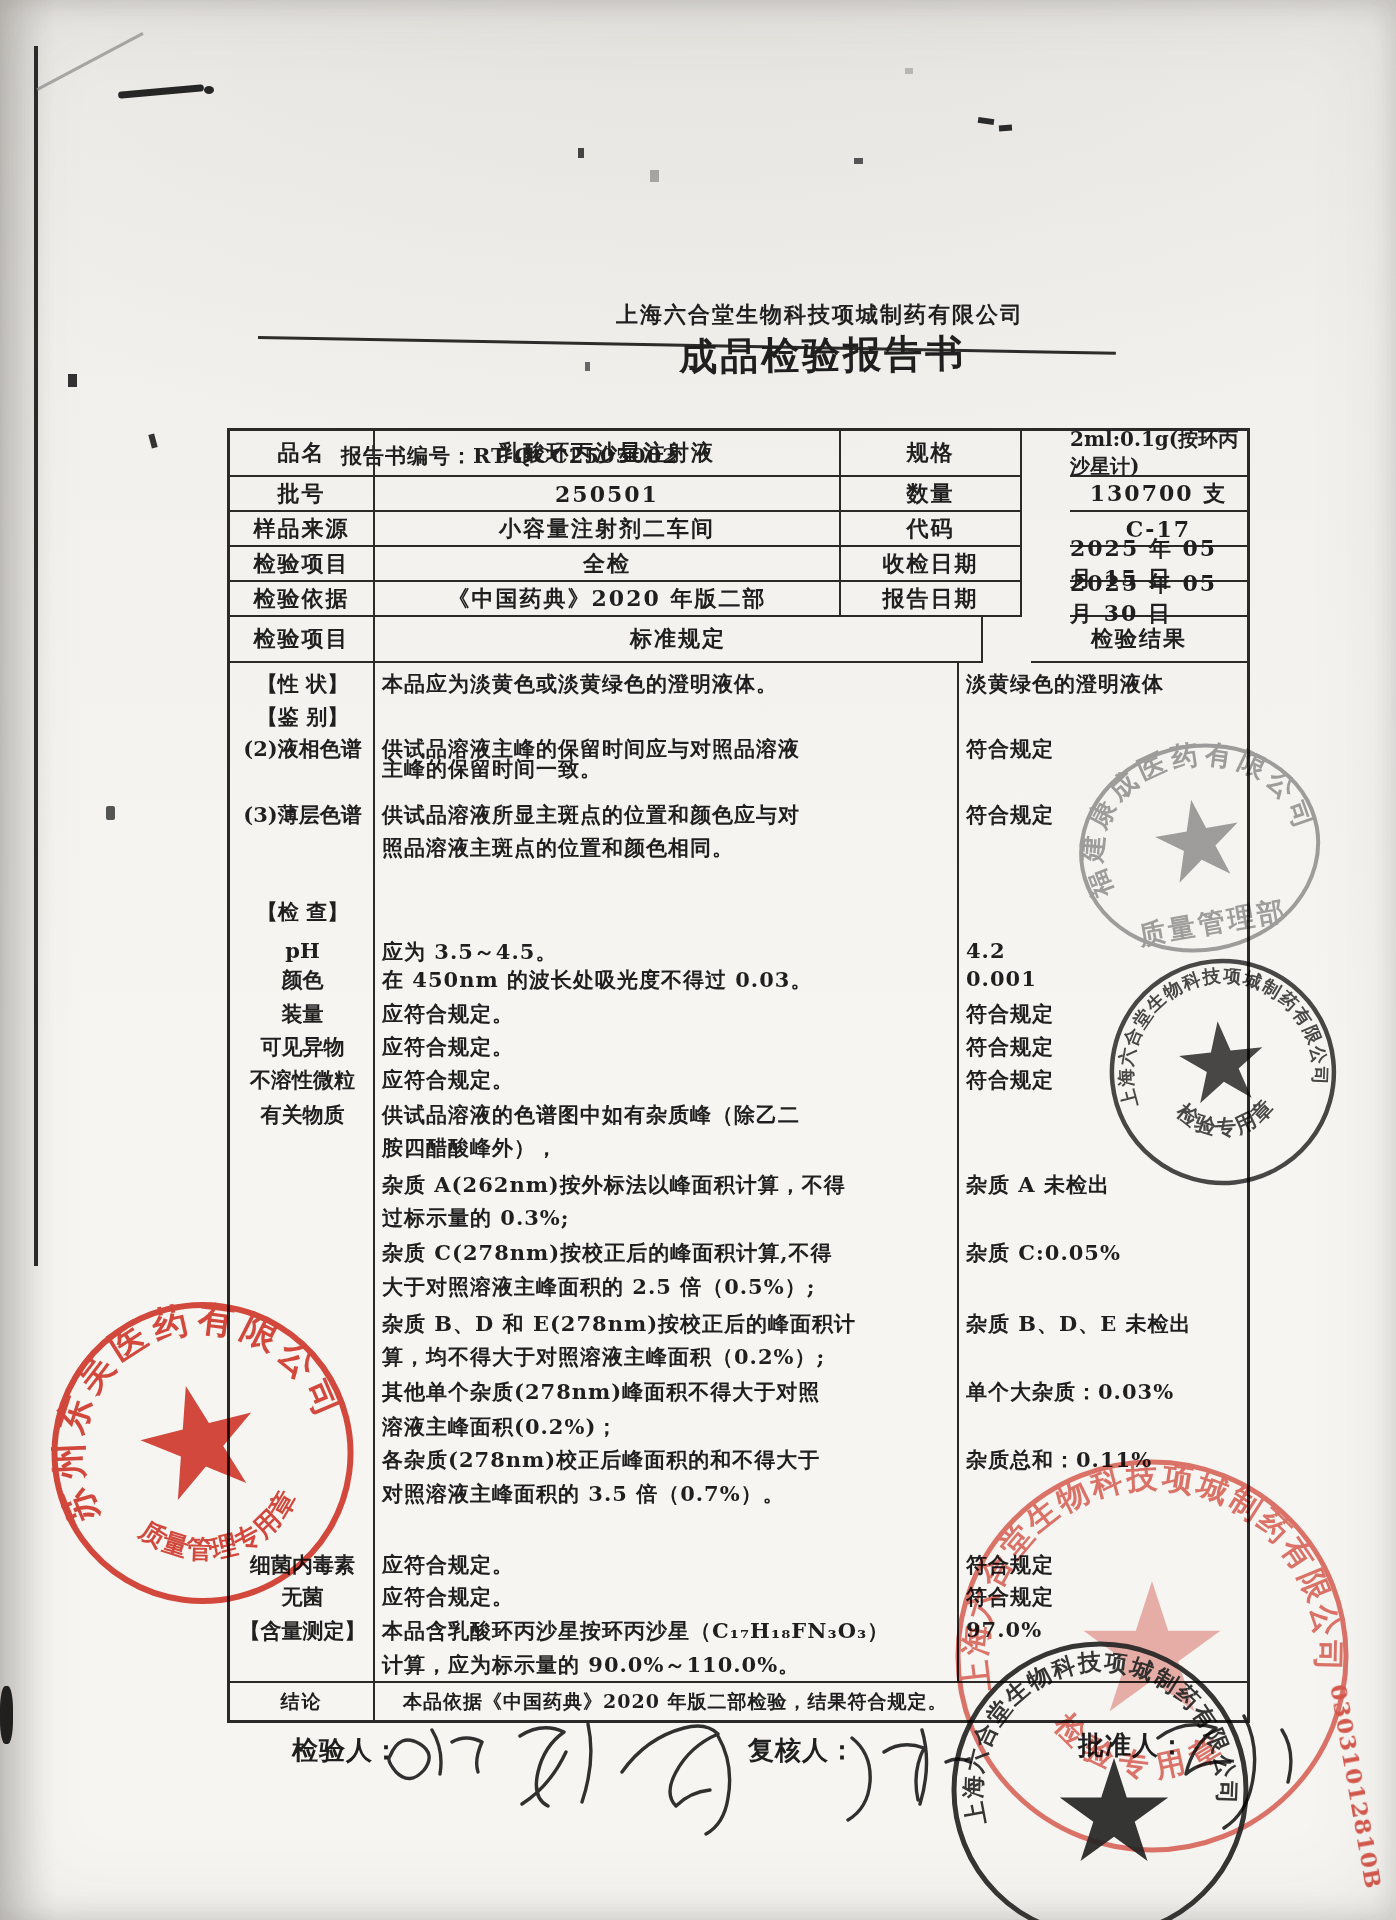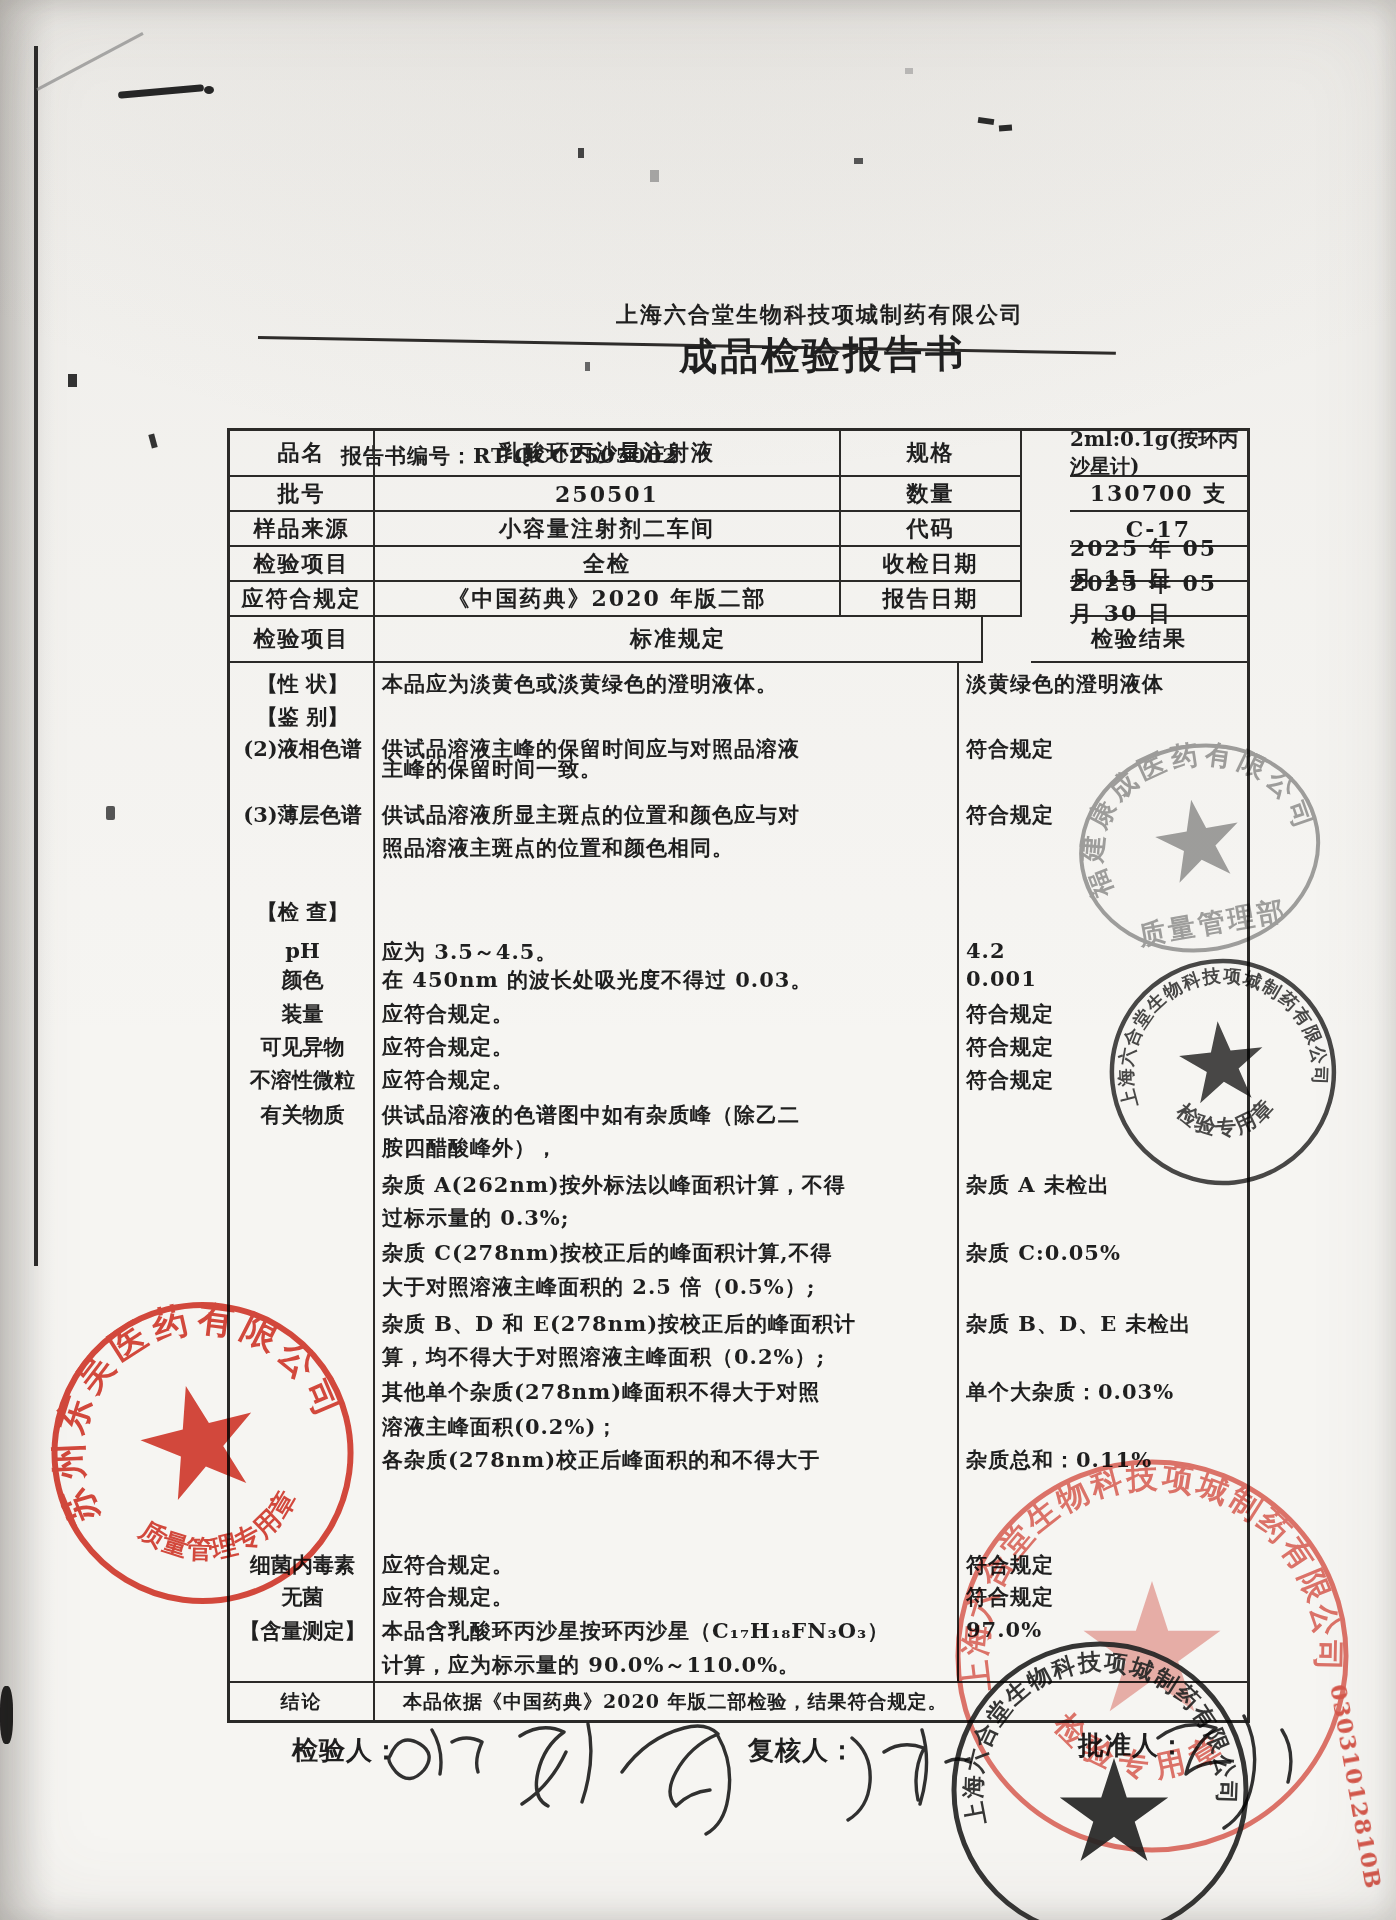--- a/index.html
+++ b/index.html
@@ -80,21 +80,21 @@
       <div class="cell c3 rr">代码</div>
       <div class="cell c4 rr">C-17</div>
     </div>
     <div class="hrow rr">
       <div class="cell c1 rr">检验项目</div>
       <div class="cell c2 rr">全检</div>
       <div class="cell c3 rr">收检日期</div>
       <div class="cell c4 rr">2025 年 05 月 15 日</div>
     </div>
     <div class="hrow rr">
-      <div class="cell c1 rr">应符合规定</div>
+      <div class="cell c1 rr">检验依据</div>
       <div class="cell c2 rr">《中国药典》2020 年版二部</div>
       <div class="cell c3 rr">报告日期</div>
       <div class="cell c4 rr">2025 年 05 月 30 日</div>
     </div>
     <div class="hrow r6">
       <div class="cell c1 r6">检验项目</div>
       <div class="cell cm r6">标准规定</div>
       <div class="cell c4 r6">检验结果</div>
     </div>
 
@@ -131,20 +131,21 @@
       <div class="bl sc" style="top:471px">胺四醋酸峰外），</div>
       <div class="bl sc" style="top:508px">杂质 A(262nm)按外标法以峰面积计算，不得</div>
       <div class="bl sc" style="top:541px">过标示量的 0.3%;</div>
       <div class="bl sc" style="top:576px">杂质 C(278nm)按校正后的峰面积计算,不得</div>
       <div class="bl sc" style="top:610px">大于对照溶液主峰面积的 2.5 倍（0.5%）;</div>
       <div class="bl sc" style="top:647px">杂质 B、D 和 E(278nm)按校正后的峰面积计</div>
       <div class="bl sc" style="top:680px">算，均不得大于对照溶液主峰面积（0.2%）;</div>
       <div class="bl sc" style="top:715px">其他单个杂质(278nm)峰面积不得大于对照</div>
       <div class="bl sc" style="top:750px">溶液主峰面积(0.2%)；</div>
       <div class="bl sc" style="top:783px">各杂质(278nm)校正后峰面积的和不得大于</div>
+      <div class="bl sc" style="top:817px">对照溶液主峰面积的 3.5 倍（0.7%）。</div>
       <div class="bl sc" style="top:888px">应符合规定。</div>
       <div class="bl sc" style="top:920px">应符合规定。</div>
       <div class="bl sc" style="top:954px">本品含乳酸环丙沙星按环丙沙星（C₁₇H₁₈FN₃O₃）</div>
       <div class="bl sc" style="top:988px">计算，应为标示量的 90.0%～110.0%。</div>
 
       <div class="bl rc" style="top:7px">淡黄绿色的澄明液体</div>
       <div class="bl rc" style="top:72px">符合规定</div>
       <div class="bl rc" style="top:138px">符合规定</div>
       <div class="bl rc" style="top:275px">4.2</div>
       <div class="bl rc" style="top:303px">0.001</div>

